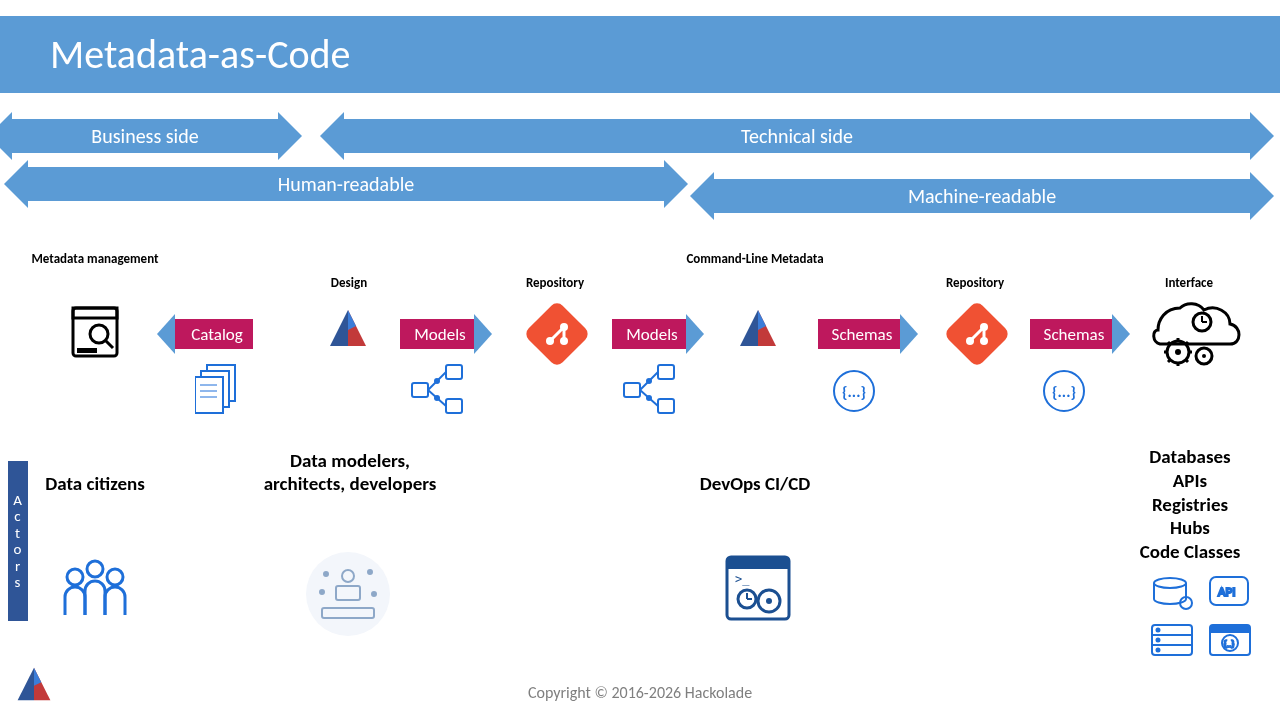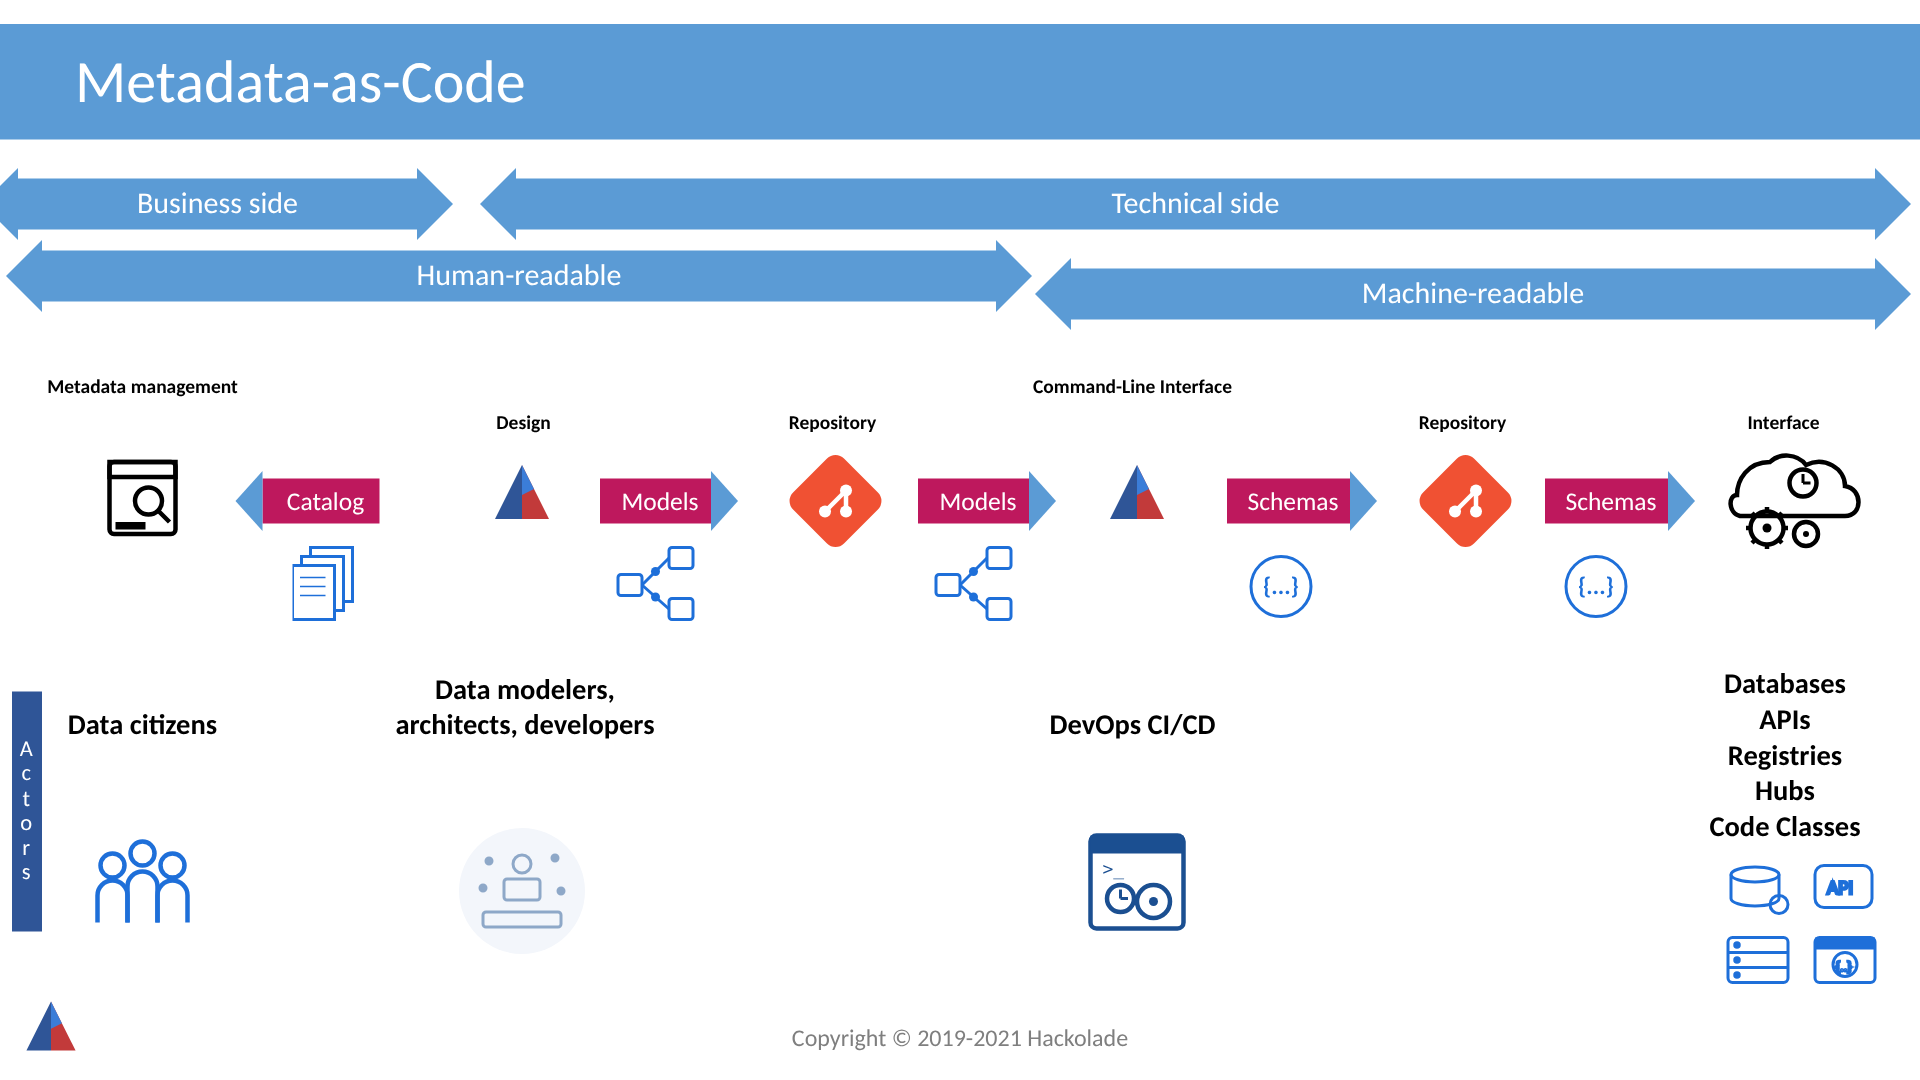--- a/index.html
+++ b/index.html
@@ -140,21 +140,21 @@
 <div class="dbar" style="left:28px;top:167px;width:636px">
     <span>Human-readable</span>
   </div>
 <div class="dbar" style="left:714px;top:179px;width:536px">
     <span>Machine-readable</span>
   </div>
 
 <div class="col-label" style="left:10px;top:251px">Metadata management</div>
 <div class="col-label" style="left:264px;top:275px">Design</div>
 <div class="col-label" style="left:470px;top:275px">Repository</div>
-<div class="col-label" style="left:670px;top:251px">Command-Line Interface</div>
+<div class="col-label" style="left:670px;top:251px">Command-Line Metadata</div>
 <div class="col-label" style="left:890px;top:275px">Repository</div>
 <div class="col-label" style="left:1104px;top:275px">Interface</div>
 
 <div class="icon-box" style="left:65px;top:302px">
 <svg width="60" height="60" viewBox="0 0 60 60">
       <rect x="8" y="6" width="44" height="48" rx="3" fill="none" stroke="#000" stroke-width="3"></rect>
       <rect x="8" y="6" width="44" height="10" fill="none" stroke="#000" stroke-width="3"></rect>
       <circle cx="34" cy="32" r="9" fill="none" stroke="#000" stroke-width="3"></circle>
       <line x1="41" y1="39" x2="48" y2="46" stroke="#000" stroke-width="3"></line>
       <rect x="12" y="46" width="20" height="5" fill="#000"></rect>
@@ -362,13 +362,13 @@
 </div>
 
 <div class="hack-logo" style="left:14px;top:664px;width:40px;height:40px">
 <svg width="40" height="40" viewBox="0 0 44 44">
       <polygon points="4,40 22,4 22,40" fill="#2f5597"></polygon>
       <polygon points="22,40 22,4 40,40" fill="#c23a3a"></polygon>
       <polygon points="22,4 30,20 22,24" fill="#3b7dd8"></polygon>
     </svg>
 </div>
 
-<div class="copyright">Copyright © 2019-2021 Hackolade</div>
+<div class="copyright">Copyright © 2016-2026 Hackolade</div>
 
 </body></html>

